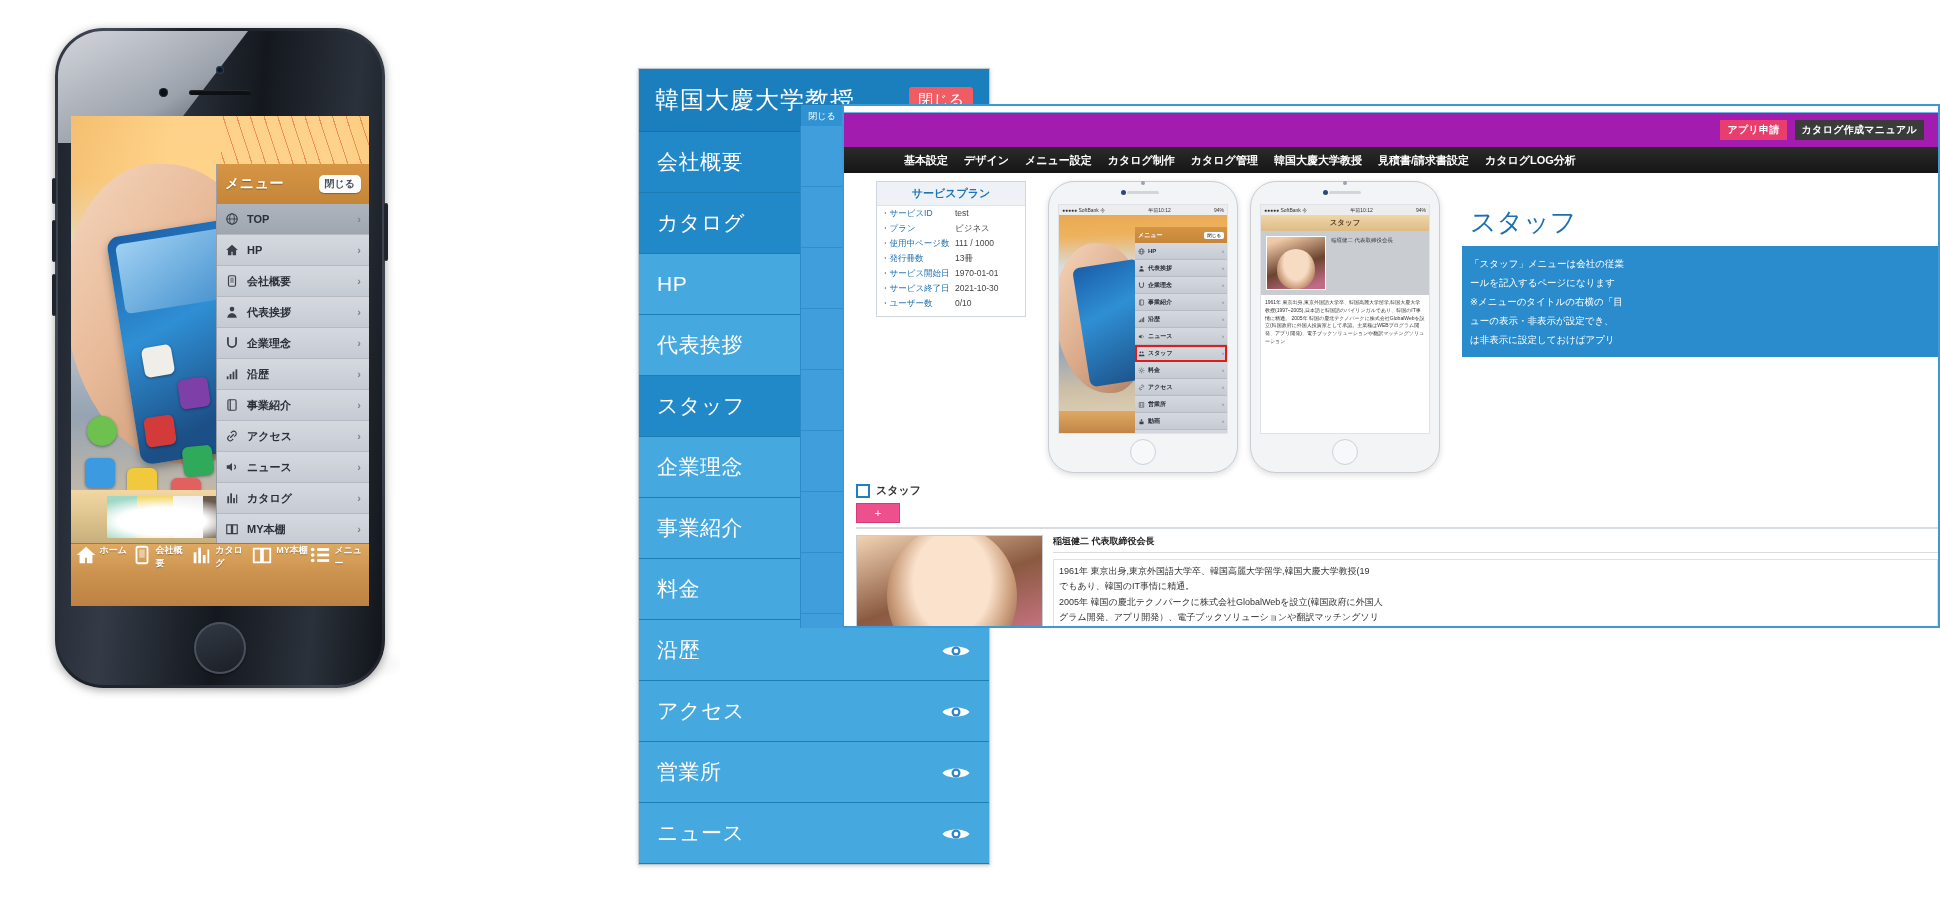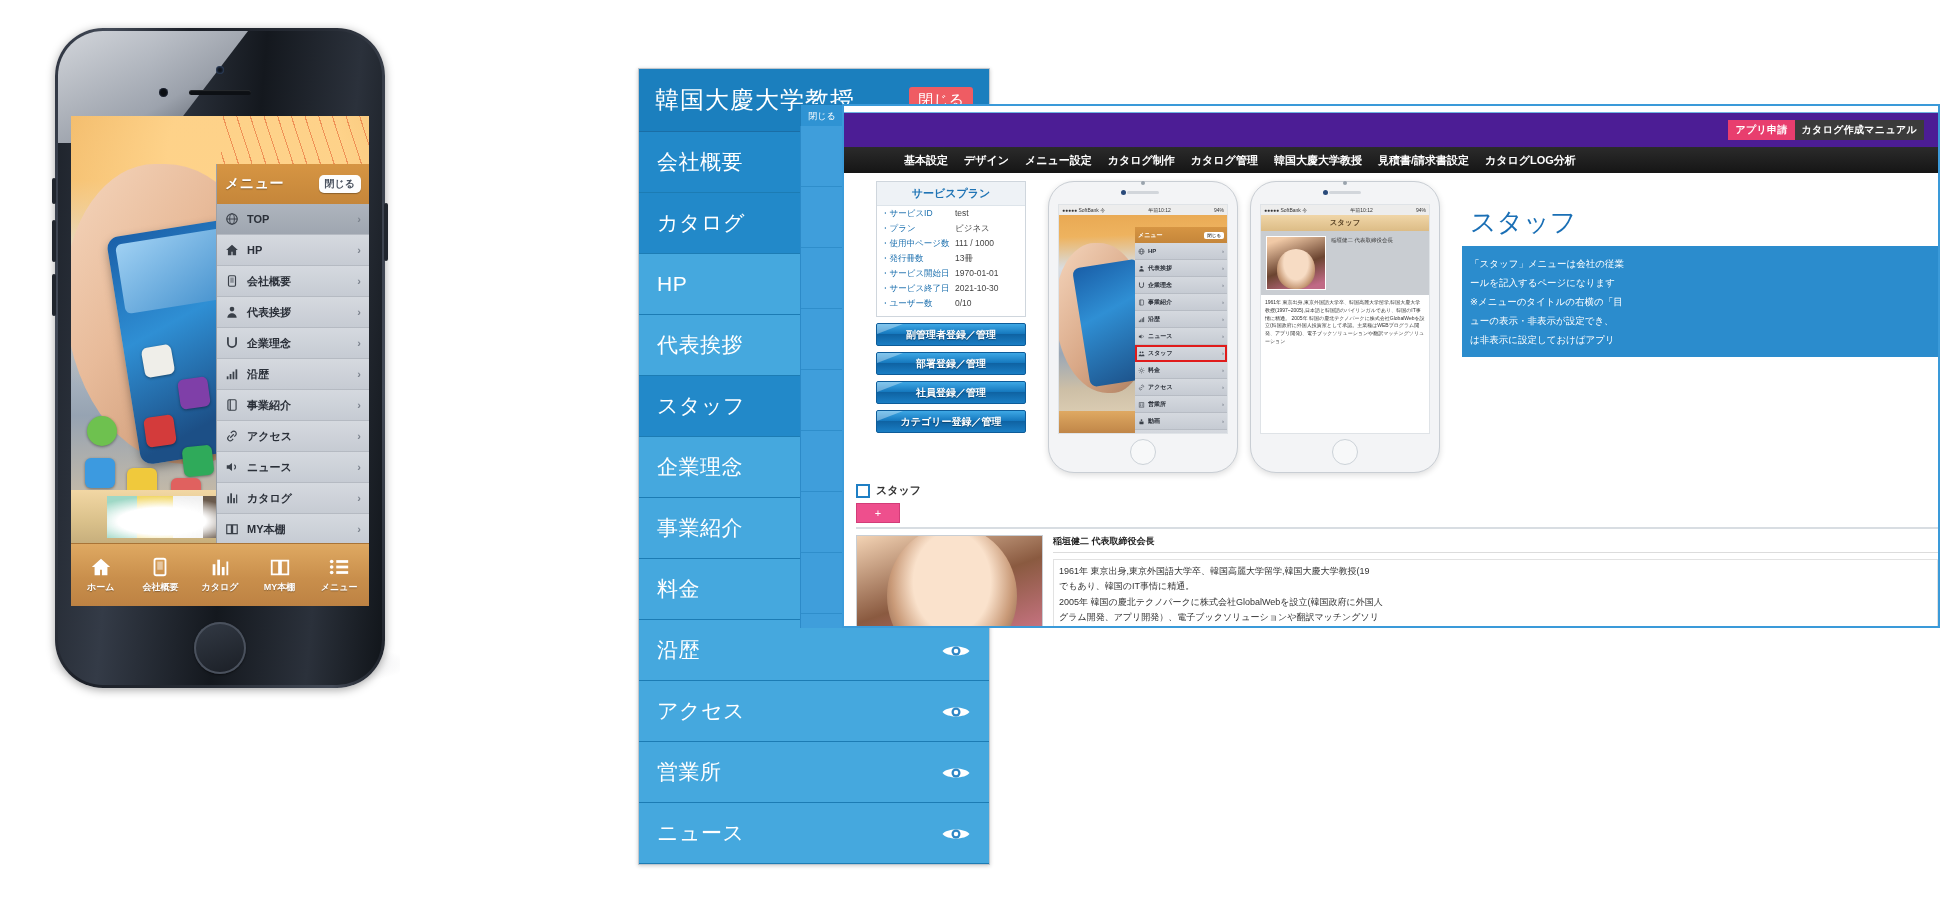--- a/index.html
+++ b/index.html
@@ -76,21 +76,21 @@
       border-bottom:1px solid #b5bac2;color:#2a2f38;font-size:11px;font-weight:bold;
       background:linear-gradient(180deg,#d5d9df,#c6cbd3);}
   .inphone-row.active{background:linear-gradient(180deg,#aeb4bd,#9fa6b0);}
   .inphone-row .gi{width:14px;height:14px;flex:0 0 14px;display:block;}
   .inphone-row .lbl{flex:1;}
   .inphone-row .chev{color:#7b828d;font-size:11px;font-weight:bold;}
 
   .tabbar{position:absolute;left:0;right:0;bottom:0;height:62px;display:flex;
       background:linear-gradient(180deg,#dfa962,#c98f4c 55%,#bd8243);
       border-top:1px solid #a97437;}
-  .tabbar .tab{flex:1;display:flex;flex-direction:column;align-items:center;justify-content:center;gap:3px;color:#fff;}
+  .tabbar .tab{flex:1;display:flex;flex-direction:row;justify-content:center;gap:3px;color:#fff;}
   .tabbar .tab .ti{width:22px;height:22px;}
   .tabbar .tab .tl{font-size:9px;font-weight:bold;text-shadow:0 1px 1px rgba(0,0,0,.3);}
 
   
   #app-menu-panel{position:absolute;left:638px;top:68px;width:350px;
       background:#2287c6;border:1px solid #bfc6cd;box-shadow:0 1px 4px rgba(0,0,0,.2);}
   .amp-header{height:62px;background:#1b7fbe;display:flex;align-items:center;justify-content:space-between;
       padding:0 16px;border-bottom:1px solid #1a6ea6;}
   .amp-header .title{color:#ffffff;font-size:24px;letter-spacing:1px;}
   .amp-close{background:#ef5c63;color:#ffffff;font-size:15px;padding:4px 9px;border-radius:3px;
@@ -101,21 +101,21 @@
   .amp-row.light{background:#45a8de;}
   .amp-row .lbl{letter-spacing:.5px;}
   .eye{width:30px;height:18px;display:block;}
   .amp-row.hl .eyewrap{position:absolute;right:0;top:0;bottom:0;width:60px;background:#45a8de;
       display:flex;align-items:center;justify-content:center;}
 
   
   #admin-window{position:absolute;left:842px;top:104px;width:1098px;height:524px;background:#ffffff;
       border:2px solid #3a9ad9;box-sizing:border-box;overflow:hidden;}
   .aw-topline{height:6px;background:#ffffff;border-bottom:1px solid #6fb4e2;}
-  .aw-toprow{height:34px;display:flex;align-items:center;justify-content:flex-end;gap:0;padding:0 14px;background:#4c1d95;}
+  .aw-toprow{height:34px;display:flex;align-items:center;justify-content:flex-end;gap:8px;padding:0 14px;background:#a21caf;}
   .pill{font-size:10px;font-weight:bold;color:#fff;padding:3px 7px;letter-spacing:.3px;}
   .pill.pink{background:#e83e6e;}
   .pill.dark{background:#3b3b3b;}
   .aw-nav{height:26px;background:linear-gradient(180deg,#2b2b2b,#151515);display:flex;align-items:center;
       gap:16px;padding:0 10px 0 60px;}
   .aw-nav .nv{color:#ffffff;font-size:11px;font-weight:bold;white-space:nowrap;}
   .aw-body{display:flex;gap:8px;padding:8px 0 0 12px;}
   .aw-left{width:150px;flex:0 0 150px;padding-left:20px;}
   .plan-box{border:1px solid #cfd6dd;background:#fff;padding:0 0 5px 0;}
   .plan-box .ph{background:#eef2f6;color:#1f74b5;font-size:11px;font-weight:bold;text-align:center;padding:4px 0;
@@ -545,26 +545,20 @@
               <div class="plan-row">
                 <span class="k">・サービス終了日</span>
                 <span class="v">2021-10-30</span>
               </div>
               <div class="plan-row">
                 <span class="k">・ユーザー数</span>
                 <span class="v">0/10</span>
               </div>
             </div>
         </div>
-        <div id="side-buttons">
-            <div class="bluebtn">副管理者登録／管理</div>
-            <div class="bluebtn">部署登録／管理</div>
-            <div class="bluebtn">社員登録／管理</div>
-            <div class="bluebtn">カテゴリー登録／管理</div>
-          </div>
       </div>
 
       <div class="aw-center">
         <div class="previews">
 
           <div class="ph2">
             <div class="dot2"></div>
             <div class="dot"></div>
             <div class="nub"></div>
             <div class="scr">

